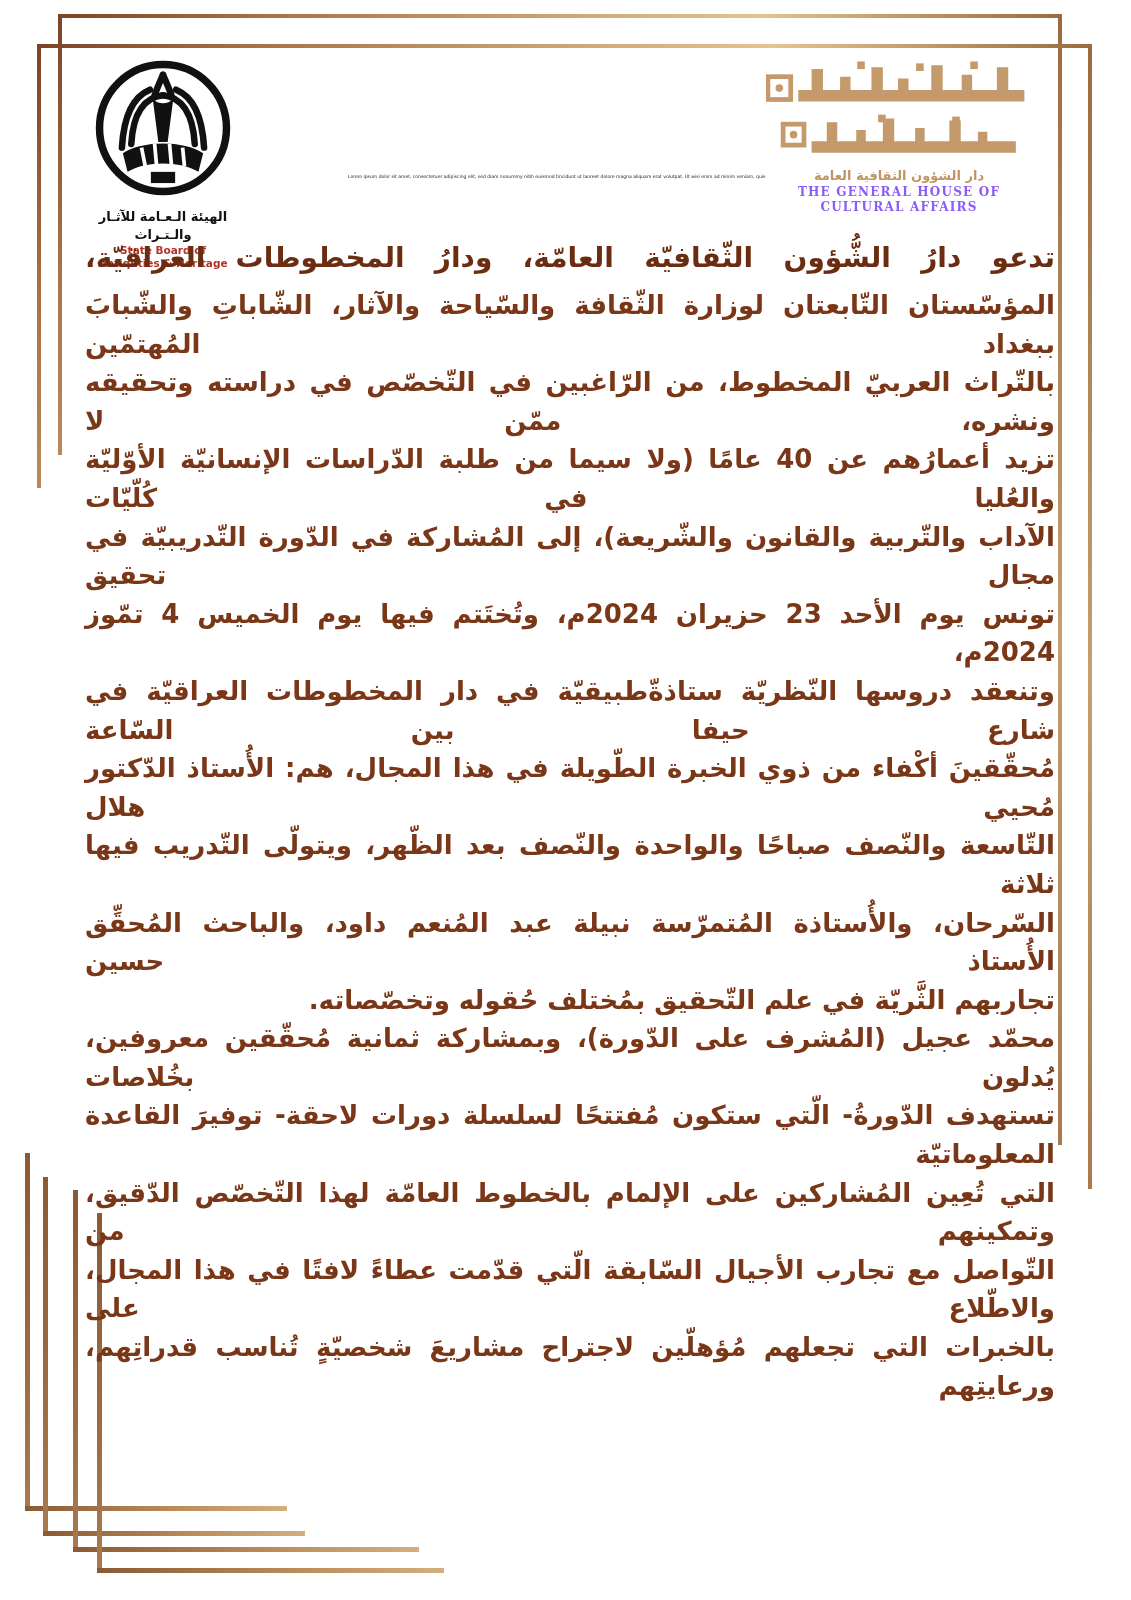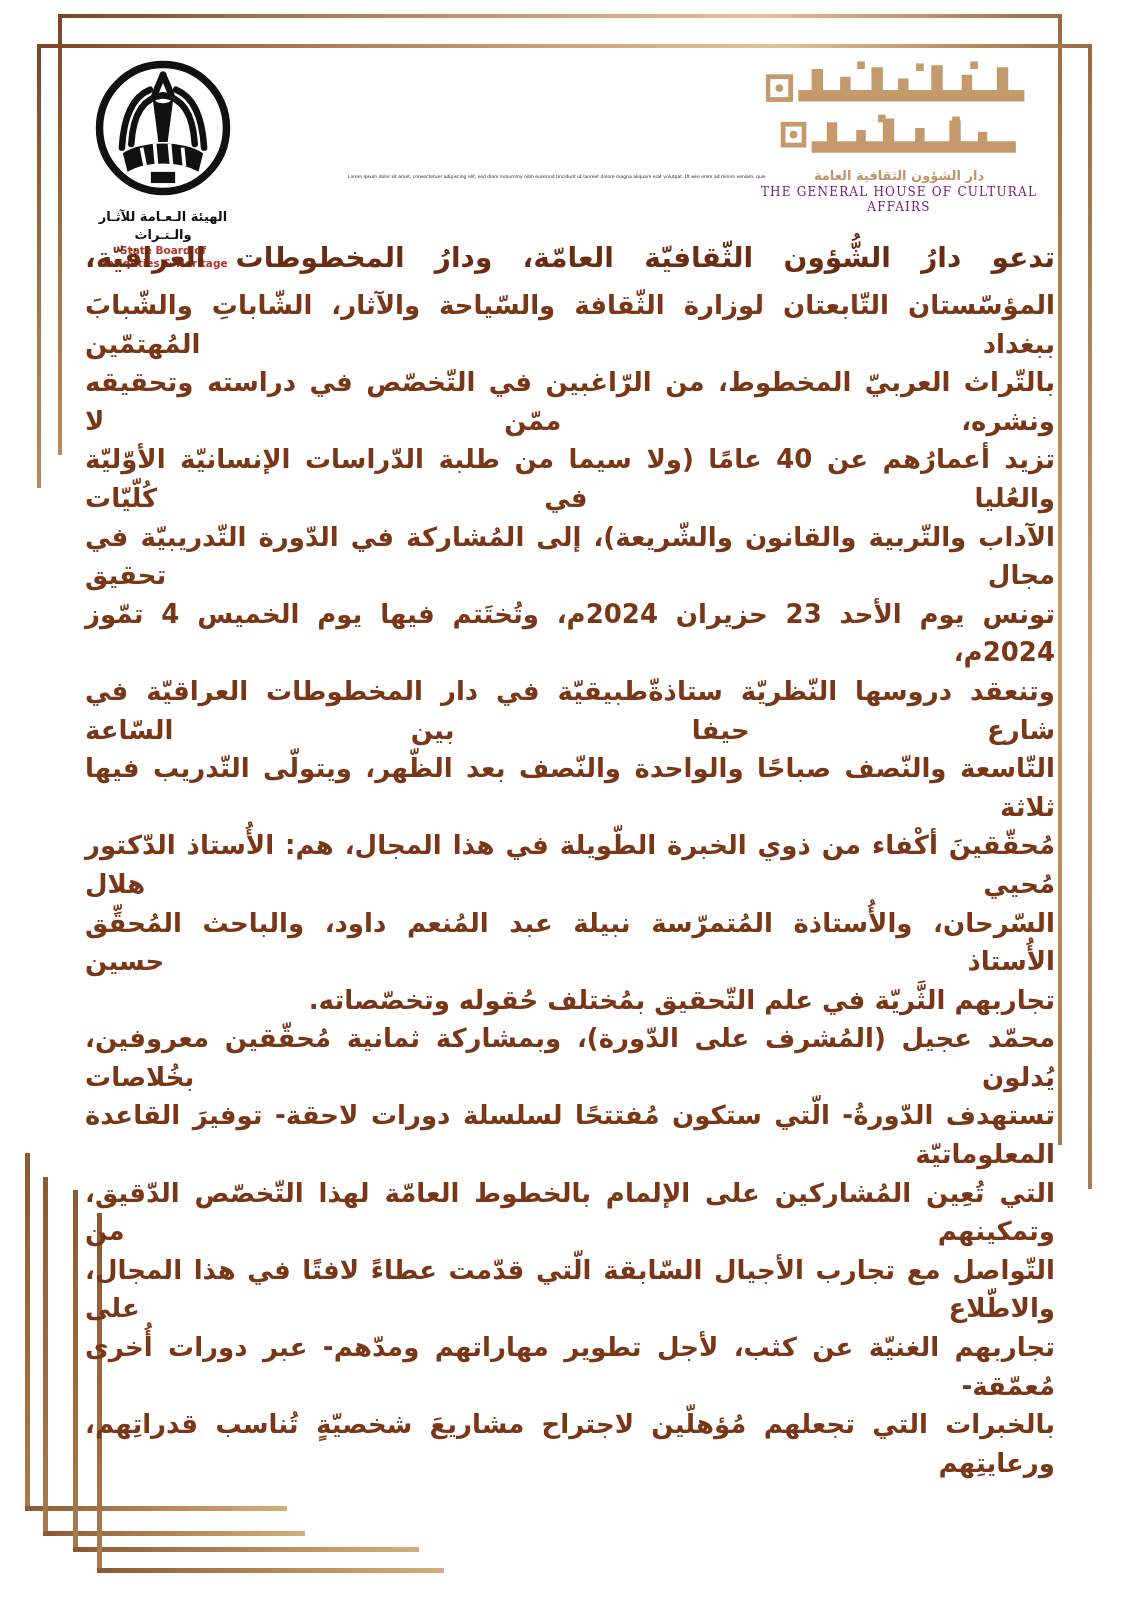--- a/index.html
+++ b/index.html
@@ -14,21 +14,21 @@
   .fv-left{width:4px;background:linear-gradient(180deg,#7c4426 0%,#a8754a 60%,#b98a58 100%);}
   .fv-right{width:4px;background:linear-gradient(180deg,#9a6b40 0%,#c89e6e 55%,#a87a4e 100%);}
   .fv-bot{width:5px;background:linear-gradient(180deg,#8a5a35 0%,#a87a4e 100%);}
   .fh-bot{height:5px;background:linear-gradient(90deg,#8a5a35 0%,#b98a58 55%,#d4ae7d 100%);}
   
   .left-logo{position:absolute;left:90px;top:56px;width:146px;text-align:center;}
   .left-logo .ar{font-size:13px;font-weight:bold;color:#121212;line-height:18px;margin-top:4px;}
   .left-logo .en{font-size:10.5px;font-weight:bold;color:#b13329;line-height:13px;}
   .right-logo{position:absolute;left:760px;top:60px;width:278px;text-align:center;}
   .right-logo .ar{font-size:13px;font-weight:bold;color:#bf9468;line-height:18px;letter-spacing:1px;margin-top:5px;}
-  .right-logo .en{font-family:"DejaVu Serif",serif;font-size:12px;font-weight:normal;color:#701a75;line-height:15px;letter-spacing:1.2px;}
+  .right-logo .en{font-family:"DejaVu Serif",serif;font-size:12px;font-weight:bold;color:#8b5cf6;line-height:15px;letter-spacing:1.2px;}
   .microtext{
     position:absolute;left:348px;top:174px;width:418px;
     font-size:4.5px;line-height:5px;color:#1c1c1c;
     white-space:nowrap;overflow:hidden;
   }
   
   .doc{
     position:absolute;top:230px;left:85px;right:76px;
     direction:rtl;color:#7a3718;font-weight:bold;
   }
@@ -117,29 +117,28 @@
 
   <div class="doc">
     <div class="title">تدعو دارُ الشُّؤون الثّقافيّة العامّة، ودارُ المخطوطات العراقيّة،</div>
     <div>
         <div class="line">المؤسّستان التّابعتان لوزارة الثّقافة والسّياحة والآثار، الشّاباتِ والشّبابَ ببغداد المُهتمّين</div>
         <div class="line">بالتّراث العربيّ المخطوط، من الرّاغبين في التّخصّص في دراسته وتحقيقه ونشره، ممّن لا</div>
         <div class="line">تزيد أعمارُهم عن 40 عامًا (ولا سيما من طلبة الدّراسات الإنسانيّة الأوّليّة والعُليا في كُلّيّات</div>
         <div class="line">الآداب والتّربية والقانون والشّريعة)، إلى المُشاركة في الدّورة التّدريبيّة في مجال تحقيق</div>
         <div class="line">تونس يوم الأحد 23 حزيران 2024م، وتُختَتم فيها يوم الخميس 4 تمّوز 2024م،</div>
         <div class="line">وتنعقد دروسها النّظريّة ستاذةّطبيقيّة في دار المخطوطات العراقيّة في شارع حيفا بين السّاعة</div>
+        <div class="line">مُحقّقينَ أكْفاء من ذوي الخبرة الطّويلة في هذا المجال، هم: الأُستاذ الدّكتور مُحيي هلال</div>
         <div class="line">التّاسعة والنّصف صباحًا والواحدة والنّصف بعد الظّهر، ويتولّى التّدريب فيها ثلاثة</div>
-        <div class="line">مُحقّقينَ أكْفاء من ذوي الخبرة الطّويلة في هذا المجال، هم: الأُستاذ الدّكتور مُحيي هلال</div>
         <div class="line">السّرحان، والأُستاذة المُتمرّسة نبيلة عبد المُنعم داود، والباحث المُحقِّق الأُستاذ حسين</div>
         <div class="line last">تجاربهم الثَّريّة في علم التّحقيق بمُختلف حُقوله وتخصّصاته.</div>
         <div class="line">محمّد عجيل (المُشرف على الدّورة)، وبمشاركة ثمانية مُحقّقين معروفين، يُدلون بخُلاصات</div>
       </div>
     <div>
         <div class="line">تستهدف الدّورةُ- الّتي ستكون مُفتتحًا لسلسلة دورات لاحقة- توفيرَ القاعدة المعلوماتيّة</div>
         <div class="line">التي تُعِين المُشاركين على الإلمام بالخطوط العامّة لهذا التّخصّص الدّقيق، وتمكينهم من</div>
         <div class="line">التّواصل مع تجارب الأجيال السّابقة الّتي قدّمت عطاءً لافتًا في هذا المجال، والاطّلاع على</div>
-        <div class="line">تجاربهم الغنيّة عن كثب، لأجل تطوير مهاراتهم ومدّهم- عبر دورات أُخرى مُعمّقة-</div>
         <div class="line">بالخبرات التي تجعلهم مُؤهلّين لاجتراح مشاريعَ شخصيّةٍ تُناسب قدراتِهم، ورعايتِهم</div>
       </div>
 
   </div>
 
 </div>
 
 </body></html>

